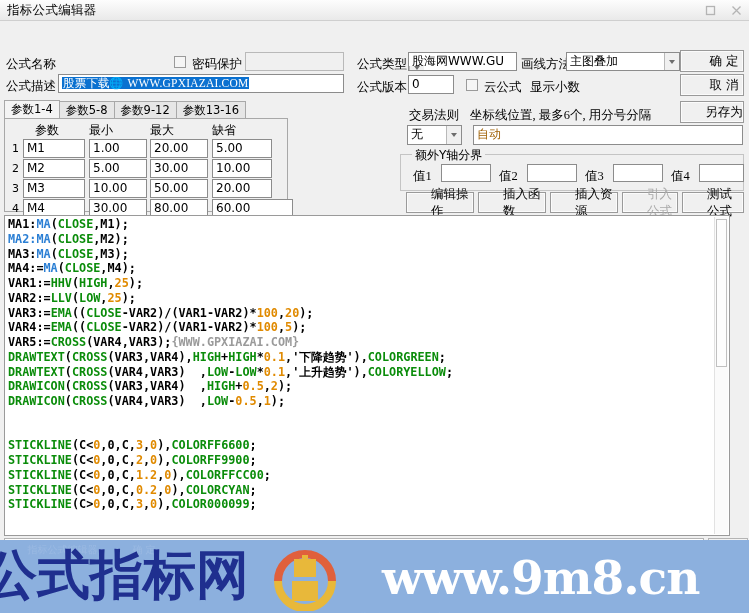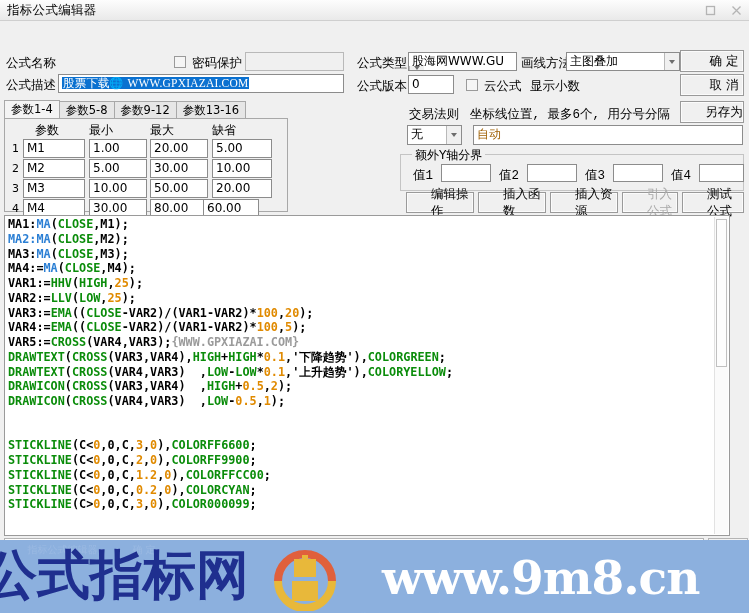--- a/index.html
+++ b/index.html
@@ -36,21 +36,21 @@
   .win-btn svg { display: block; }
 
   
   .body {
     position: absolute; left: 0; top: 21px; width: 749px; height: 519px;
     background: #f0f0f0;
   }
 
   
   .lbl {
-    font-size: 12.5px; color: #000; font-family: Liberation Mono, monospace;
+    font-size: 12.5px; color: #000; font-family: Liberation Serif, serif;
     white-space: nowrap; line-height: 1;
   }
   .tbox {
     background: #ffffff; border: 1px solid #8c8c8c;
     font-size: 12px; color: #000; font-family: "DejaVu Sans", sans-serif;
     padding: 1px 3px; line-height: 15px; overflow: hidden; white-space: nowrap;
   }
   .tbox.disabled { background: #f0f0f0; border: 1px solid #b9b9b9; }
   .combo {
     background: #ffffff; border: 1px solid #8c8c8c; display: flex; align-items: stretch;
@@ -343,21 +343,21 @@
           <div class="tbox pcell" style="left: 207px; top: 40px; width: 60px;">10.00</div>
           <div class="prow-num" style="left: 2px; top: 63px;">3</div>
           <div class="tbox pcell" style="left: 18px; top: 60px; width: 62px;">M3</div>
           <div class="tbox pcell" style="left: 84px; top: 60px; width: 58px;">10.00</div>
           <div class="tbox pcell" style="left: 145px; top: 60px; width: 58px;">50.00</div>
           <div class="tbox pcell" style="left: 207px; top: 60px; width: 60px;">20.00</div>
           <div class="prow-num" style="left: 2px; top: 83px;">4</div>
           <div class="tbox pcell" style="left: 18px; top: 80px; width: 62px;">M4</div>
           <div class="tbox pcell" style="left: 84px; top: 80px; width: 58px;">30.00</div>
           <div class="tbox pcell" style="left: 145px; top: 80px; width: 58px;">80.00</div>
-          <div class="tbox pcell" style="left: 198px; top: 80px; width: 56px;">60.00</div>
+          <div class="tbox pcell" style="left: 207px; top: 80px; width: 81px;">60.00</div>
         </div>
     </div>
 
     <div class="editor">
       <div class="code" id="codearea"><div class="ln"><span class="c-black">MA1:</span><span class="c-blue">MA</span><span class="c-black">(</span><span class="c-green">CLOSE</span><span class="c-black">,M1);</span></div><div class="ln"><span class="c-hl">MA2:</span><span class="c-blue">MA</span><span class="c-black">(</span><span class="c-green">CLOSE</span><span class="c-black">,M2);</span></div><div class="ln"><span class="c-black">MA3:</span><span class="c-blue">MA</span><span class="c-black">(</span><span class="c-green">CLOSE</span><span class="c-black">,M3);</span></div><div class="ln"><span class="c-black">MA4:=</span><span class="c-blue">MA</span><span class="c-black">(</span><span class="c-green">CLOSE</span><span class="c-black">,M4);</span></div><div class="ln"><span class="c-black">VAR1:=</span><span class="c-green">HHV</span><span class="c-black">(</span><span class="c-green">HIGH</span><span class="c-black">,</span><span class="c-orange">25</span><span class="c-black">);</span></div><div class="ln"><span class="c-black">VAR2:=</span><span class="c-green">LLV</span><span class="c-black">(</span><span class="c-green">LOW</span><span class="c-black">,</span><span class="c-orange">25</span><span class="c-black">);</span></div><div class="ln"><span class="c-black">VAR3:=</span><span class="c-green">EMA</span><span class="c-black">((</span><span class="c-green">CLOSE</span><span class="c-black">-VAR2)/(VAR1-VAR2)*</span><span class="c-orange">100</span><span class="c-black">,</span><span class="c-orange">20</span><span class="c-black">);</span></div><div class="ln"><span class="c-black">VAR4:=</span><span class="c-green">EMA</span><span class="c-black">((</span><span class="c-green">CLOSE</span><span class="c-black">-VAR2)/(VAR1-VAR2)*</span><span class="c-orange">100</span><span class="c-black">,</span><span class="c-orange">5</span><span class="c-black">);</span></div><div class="ln"><span class="c-black">VAR5:=</span><span class="c-green">CROSS</span><span class="c-black">(VAR4,VAR3);</span><span class="c-gray">{WWW.GPXIAZAI.COM}</span></div><div class="ln"><span class="c-green">DRAWTEXT</span><span class="c-black">(</span><span class="c-green">CROSS</span><span class="c-black">(VAR3,VAR4),</span><span class="c-green">HIGH</span><span class="c-black">+</span><span class="c-green">HIGH</span><span class="c-black">*</span><span class="c-orange">0.1</span><span class="c-black">,'下降趋势'),</span><span class="c-green">COLORGREEN</span><span class="c-black">;</span></div><div class="ln"><span class="c-green">DRAWTEXT</span><span class="c-black">(</span><span class="c-green">CROSS</span><span class="c-black">(VAR4,VAR3)  ,</span><span class="c-green">LOW</span><span class="c-black">-</span><span class="c-green">LOW</span><span class="c-black">*</span><span class="c-orange">0.1</span><span class="c-black">,'上升趋势'),</span><span class="c-green">COLORYELLOW</span><span class="c-black">;</span></div><div class="ln"><span class="c-green">DRAWICON</span><span class="c-black">(</span><span class="c-green">CROSS</span><span class="c-black">(VAR3,VAR4)  ,</span><span class="c-green">HIGH</span><span class="c-black">+</span><span class="c-orange">0.5</span><span class="c-black">,</span><span class="c-orange">2</span><span class="c-black">);</span></div><div class="ln"><span class="c-green">DRAWICON</span><span class="c-black">(</span><span class="c-green">CROSS</span><span class="c-black">(VAR4,VAR3)  ,</span><span class="c-green">LOW</span><span class="c-black">-</span><span class="c-orange">0.5</span><span class="c-black">,</span><span class="c-orange">1</span><span class="c-black">);</span></div><div class="ln">&nbsp;</div><div class="ln">&nbsp;</div><div class="ln"><span class="c-green">STICKLINE</span><span class="c-black">(C&lt;</span><span class="c-orange">0</span><span class="c-black">,</span><span class="c-black">0</span><span class="c-black">,C,</span><span class="c-orange">3</span><span class="c-black">,</span><span class="c-orange">0</span><span class="c-black">),</span><span class="c-green">COLORFF6600</span><span class="c-black">;</span></div><div class="ln"><span class="c-green">STICKLINE</span><span class="c-black">(C&lt;</span><span class="c-orange">0</span><span class="c-black">,</span><span class="c-black">0</span><span class="c-black">,C,</span><span class="c-orange">2</span><span class="c-black">,</span><span class="c-orange">0</span><span class="c-black">),</span><span class="c-green">COLORFF9900</span><span class="c-black">;</span></div><div class="ln"><span class="c-green">STICKLINE</span><span class="c-black">(C&lt;</span><span class="c-orange">0</span><span class="c-black">,</span><span class="c-black">0</span><span class="c-black">,C,</span><span class="c-orange">1.2</span><span class="c-black">,</span><span class="c-orange">0</span><span class="c-black">),</span><span class="c-green">COLORFFCC00</span><span class="c-black">;</span></div><div class="ln"><span class="c-green">STICKLINE</span><span class="c-black">(C&lt;</span><span class="c-orange">0</span><span class="c-black">,</span><span class="c-black">0</span><span class="c-black">,C,</span><span class="c-orange">0.2</span><span class="c-black">,</span><span class="c-orange">0</span><span class="c-black">),</span><span class="c-green">COLORCYAN</span><span class="c-black">;</span></div><div class="ln"><span class="c-green">STICKLINE</span><span class="c-black">(C&gt;</span><span class="c-orange">0</span><span class="c-black">,</span><span class="c-black">0</span><span class="c-black">,C,</span><span class="c-orange">3</span><span class="c-black">,</span><span class="c-orange">0</span><span class="c-black">),</span><span class="c-green">COLOR000099</span><span class="c-black">;</span></div></div>
       <div class="vscroll">
         <div class="vthumb"></div>
       </div>
     </div>
 

